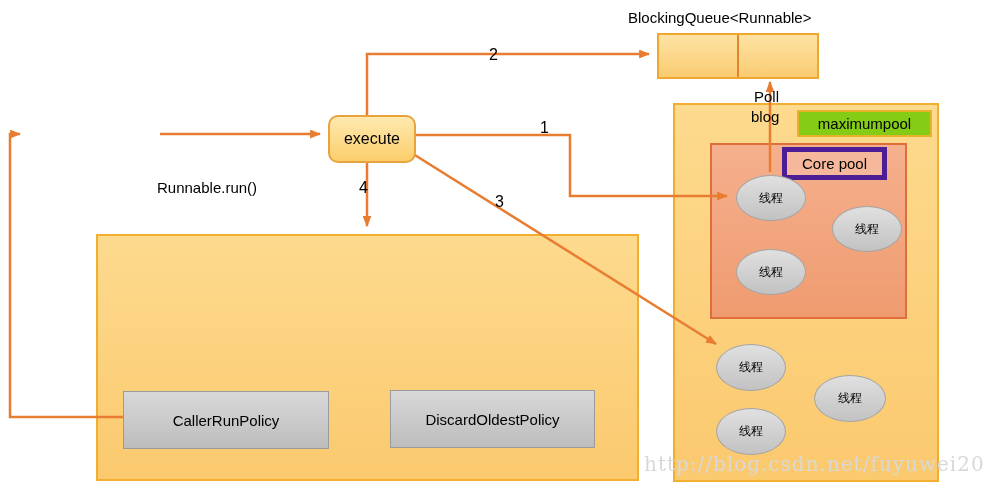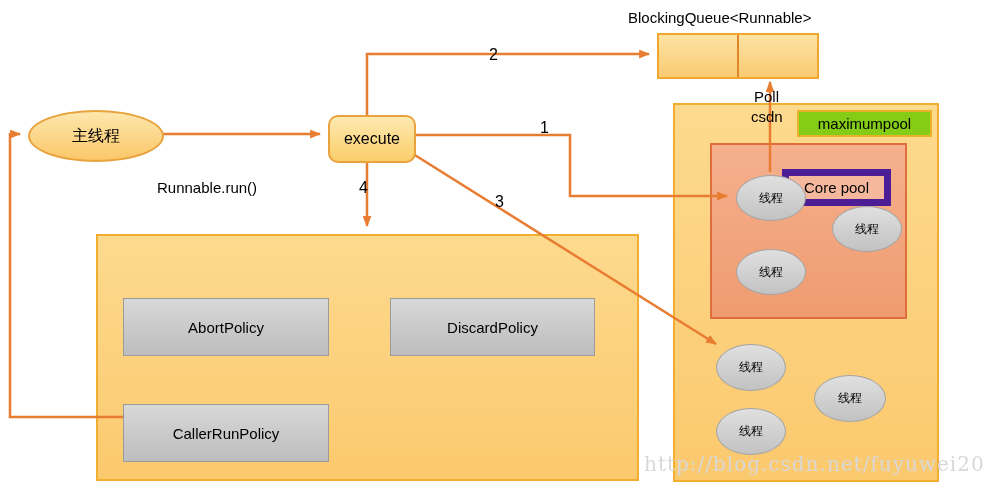--- a/index.html
+++ b/index.html
@@ -5,21 +5,21 @@
   html,body{margin:0;padding:0;background:#fff;}
   #stage{position:relative;width:985px;height:492px;background:#fff;overflow:hidden;
          font-family:"Liberation Sans",sans-serif;color:#000;}
   .abs{position:absolute;}
   .z1{z-index:1}.z2{z-index:2}.z3{z-index:3}.z4{z-index:4}
   .center{display:flex;align-items:center;justify-content:center;text-align:center;}
 
   .panel{background:linear-gradient(180deg,#fdda8e 0%,#fbc96e 100%);border:2px solid #f2ae2f;}
   .corepool{background:linear-gradient(180deg,#f5b08d 0%,#ef9b70 100%);border:2px solid #e06e3c;}
   .gold-box{background:#84cc16;border:2px solid #e8b32a;font-size:15px;}
-  .core-label{background:#f6b89c;border:7px solid #4c1d95;font-size:15px;margin-top:22px;}
+  .core-label{background:#f6b89c;border:5px solid #4c1d95;font-size:15px;}
   .handler-box{background:linear-gradient(180deg,#ffe296 0%,#fdd071 100%);border:1.5px solid #f5c847;font-size:15px;}
   .gray-box{background:linear-gradient(180deg,#d8d8d8 0%,#bdbdbd 100%);border:1.5px solid #9b9b9b;font-size:15px;}
   .gray-ellipse{background:linear-gradient(180deg,#e0e0e0 0%,#c2c2c2 100%);border:1.5px solid #a5a5a5;
                 border-radius:50%;font-size:12px;}
   .orange-ellipse{background:linear-gradient(180deg,#fde7ad 0%,#fbc76a 100%);border:2px solid #e8a33d;
                   border-radius:50%;font-size:16px;}
   .queue-box{background:linear-gradient(180deg,#fde3a3 0%,#facb72 100%);border:2px solid #f0a72e;}
   .queue-div{border-left:2px solid #e2862c;}
   .exec-box{background:linear-gradient(180deg,#fee9b0 0%,#fcce6b 100%);border:2px solid #e8a33d;
             border-radius:10px;font-size:16px;text-align:center;}
@@ -52,41 +52,39 @@
       <path d="M123,417 L10,417 L10,134 L20,134" marker-end="url(#ah)"></path>
     </g>
   </svg>
 
   <div class="abs lbl z3" style="left:628px;top:9px;">BlockingQueue&lt;Runnable&gt;</div>
   <div class="abs queue-box z3" style="left:657px;top:33px;width:158px;height:42px;">
     <div class="abs queue-div" style="left:78px;top:0;height:100%;width:0;"></div>
   </div>
 
   <div class="abs lbl z3" style="left:754px;top:88px;">Poll</div>
-  <div class="abs lbl z3" style="left:751px;top:108px;">csdn</div>
+  <div class="abs lbl z3" style="left:751px;top:108px;">blog</div>
 
   <div class="abs gold-box center z3" style="left:797px;top:110px;width:131px;height:23px;">maximumpool</div>
   <div class="abs core-label center z3" style="left:782px;top:147px;width:95px;height:23px;">Core pool</div>
 
   <div class="abs gray-ellipse center z3" style="left:736px;top:175px;width:68px;height:44px;">线程</div>
   <div class="abs gray-ellipse center z3" style="left:832px;top:206px;width:68px;height:44px;">线程</div>
   <div class="abs gray-ellipse center z3" style="left:736px;top:249px;width:68px;height:44px;">线程</div>
 
   <div class="abs gray-ellipse center z3" style="left:716px;top:344px;width:68px;height:45px;">线程</div>
   <div class="abs gray-ellipse center z3" style="left:814px;top:375px;width:70px;height:45px;">线程</div>
   <div class="abs gray-ellipse center z3" style="left:716px;top:408px;width:68px;height:45px;">线程</div>
 
-  <div class="abs orange-ellipse center z3" style="left:28px;top:110px;width:132px;height:48px;">主线程</div>
   <div class="abs exec-box center z3" style="left:328px;top:115px;width:84px;height:44px;">execute</div>
   <div class="abs lbl z3" style="left:157px;top:179px;">Runnable.run()</div>
 
   <div class="abs num z3" style="left:540px;top:119px;">1</div>
   <div class="abs num z3" style="left:489px;top:46px;">2</div>
   <div class="abs num z3" style="left:495px;top:193px;">3</div>
   <div class="abs num z3" style="left:359px;top:179px;">4</div>
 
-  <div class="abs gray-box center z3" style="left:123px;top:298px;width:204px;height:56px;">AbortPolicy</div>
-  <div class="abs gray-box center z3" style="left:390px;top:298px;width:203px;height:56px;">DiscardPolicy</div>
-  <div class="abs gray-box center z3" style="left:123px;top:404px;width:204px;height:56px;">CallerRunPolicy</div>
+  <div class="abs gray-box center z3" style="left:123px;top:391px;width:204px;height:56px;">CallerRunPolicy</div>
+  <div class="abs gray-box center z3" style="left:390px;top:390px;width:203px;height:56px;">DiscardOldestPolicy</div>
 
   <div class="abs watermark z4" style="left:644px;top:452px;">http://blog.csdn.net/fuyuwei2015</div>
 
 </div>
 
 </body></html>

